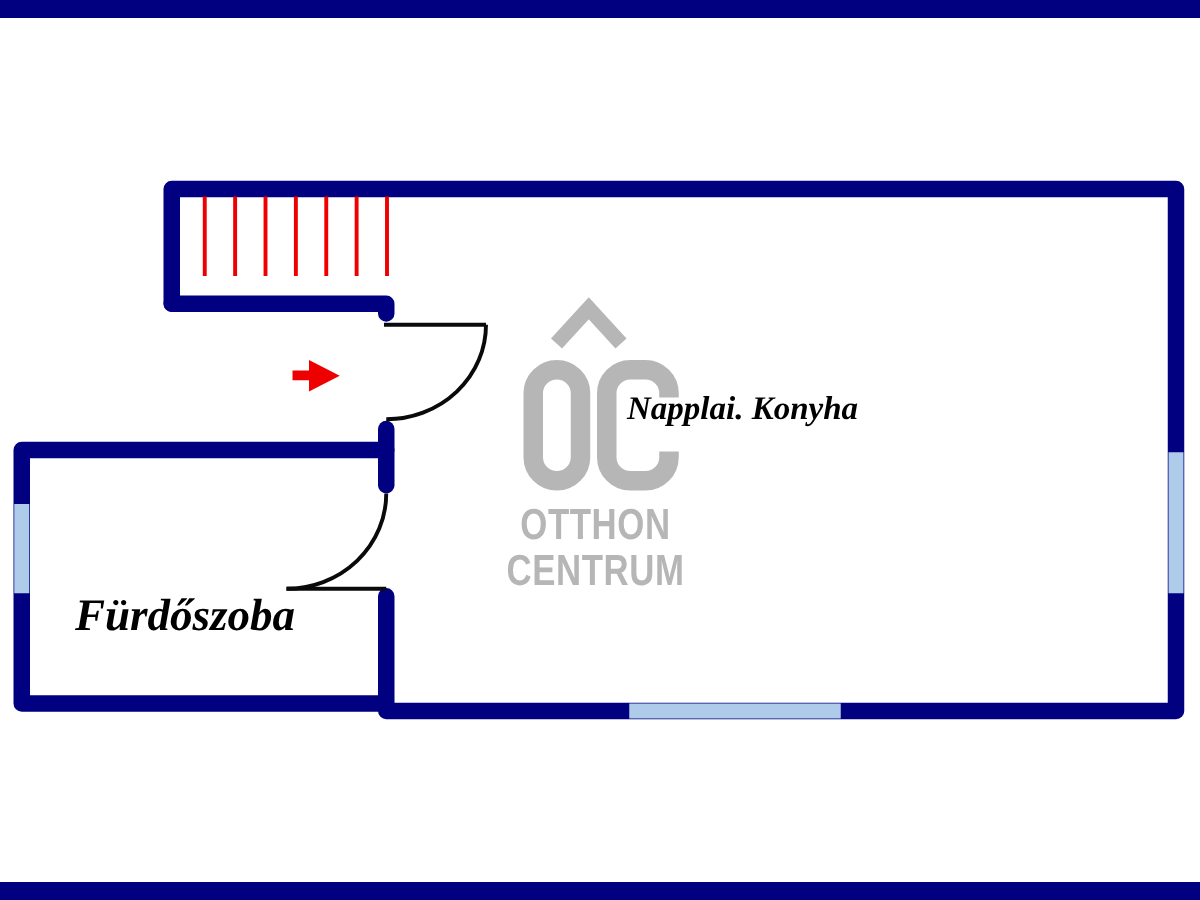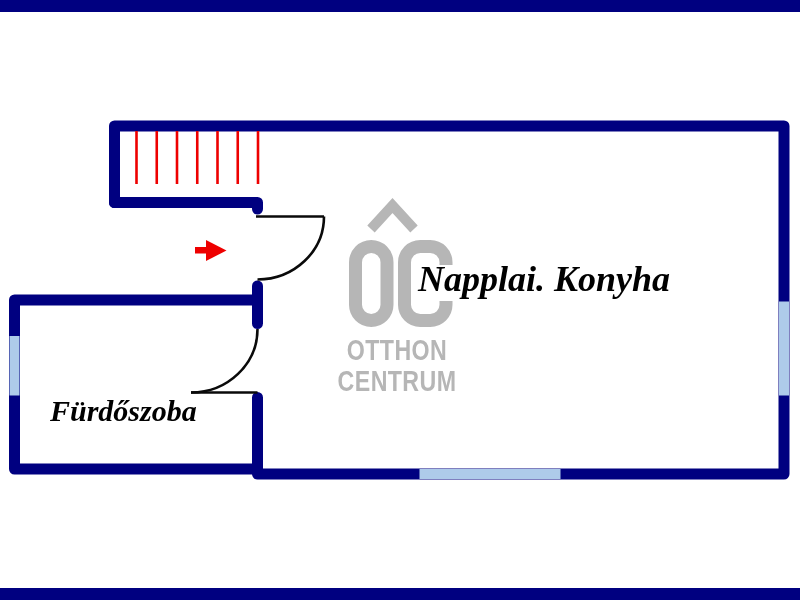--- a/index.html
+++ b/index.html
@@ -19,21 +19,21 @@
   .arrow{fill:var(--stair-red,#ee0000);}
   .wm{stroke:var(--watermark-gray,#b6b6b6);fill:none;}
   .wm-mask{fill:#ffffff;stroke:none;}
   .room-label{
     position:absolute;
     font-family:"Liberation Serif","DejaVu Serif",serif;
     font-weight:bold;font-style:italic;
     color:var(--label-black,#000000);
     white-space:nowrap;line-height:1;
   }
-  .label-living{left:418px;top:261px;font-size:36px;}
+  .label-living{left:418px;top:261px;font-size:22px;}
   .label-bath{left:50px;top:396px;font-size:30px;}
   .wm-text{
     position:absolute;left:297px;width:200px;
     text-align:center;line-height:1;
     font-weight:bold;letter-spacing:0.5px;
     color:var(--watermark-gray,#b6b6b6);
     transform:scaleX(0.8);transform-origin:center;
     white-space:nowrap;
   }
   .wm-line1{top:336px;font-size:29px;}

